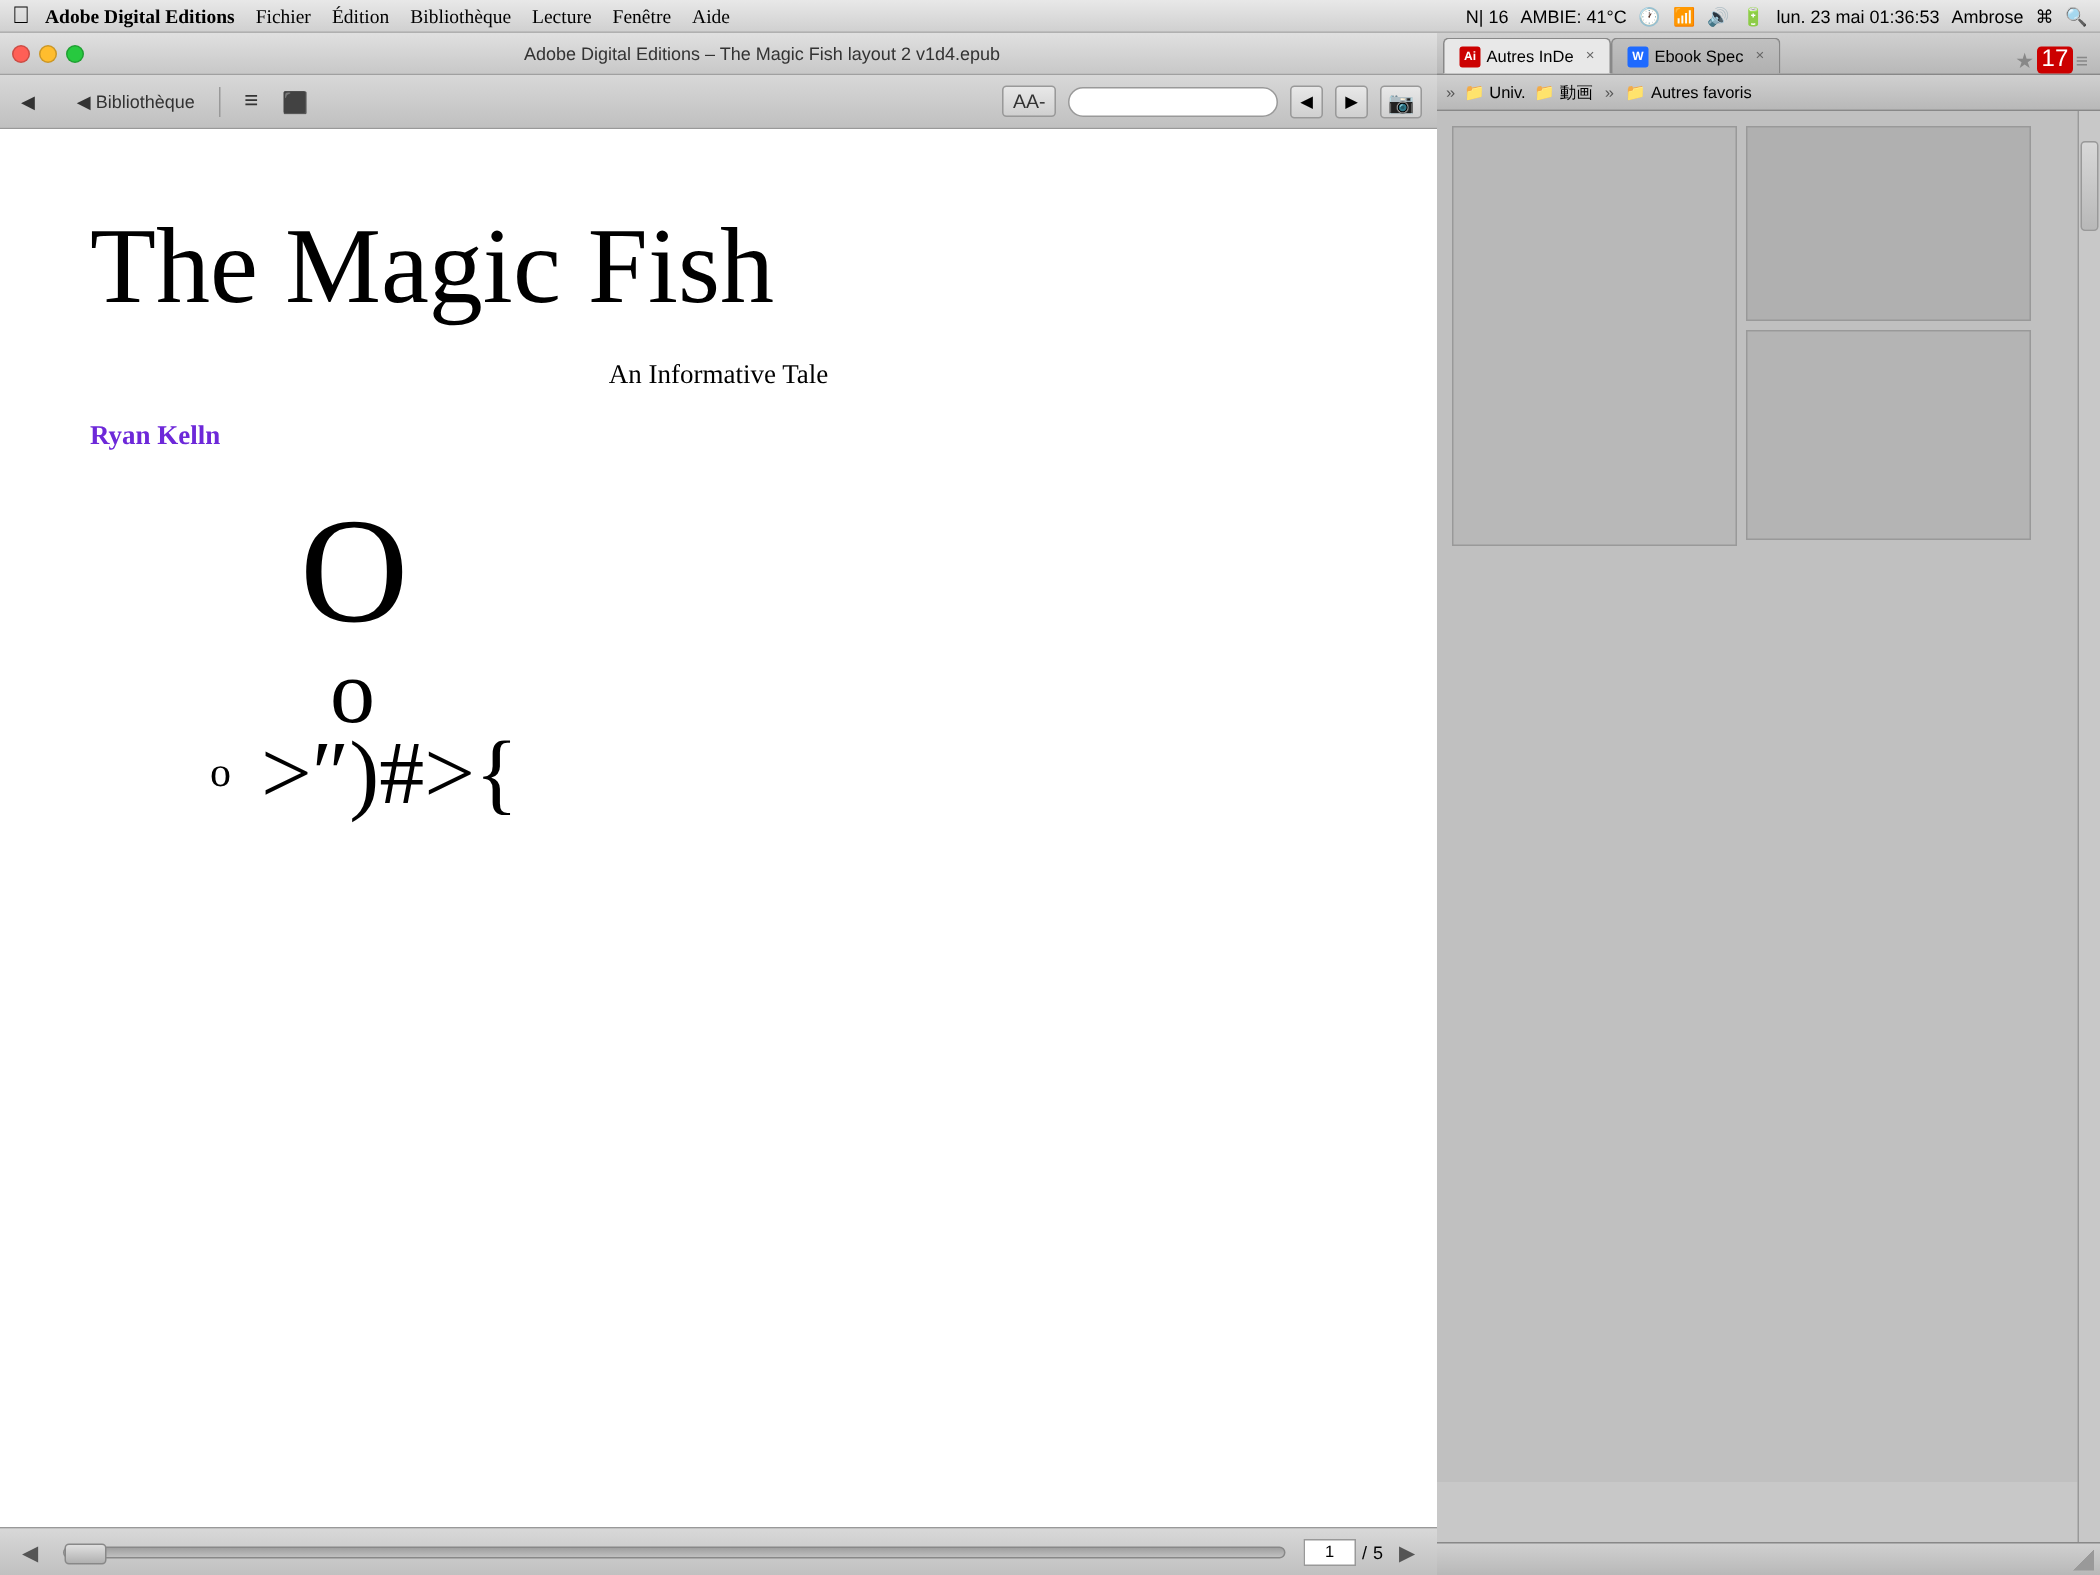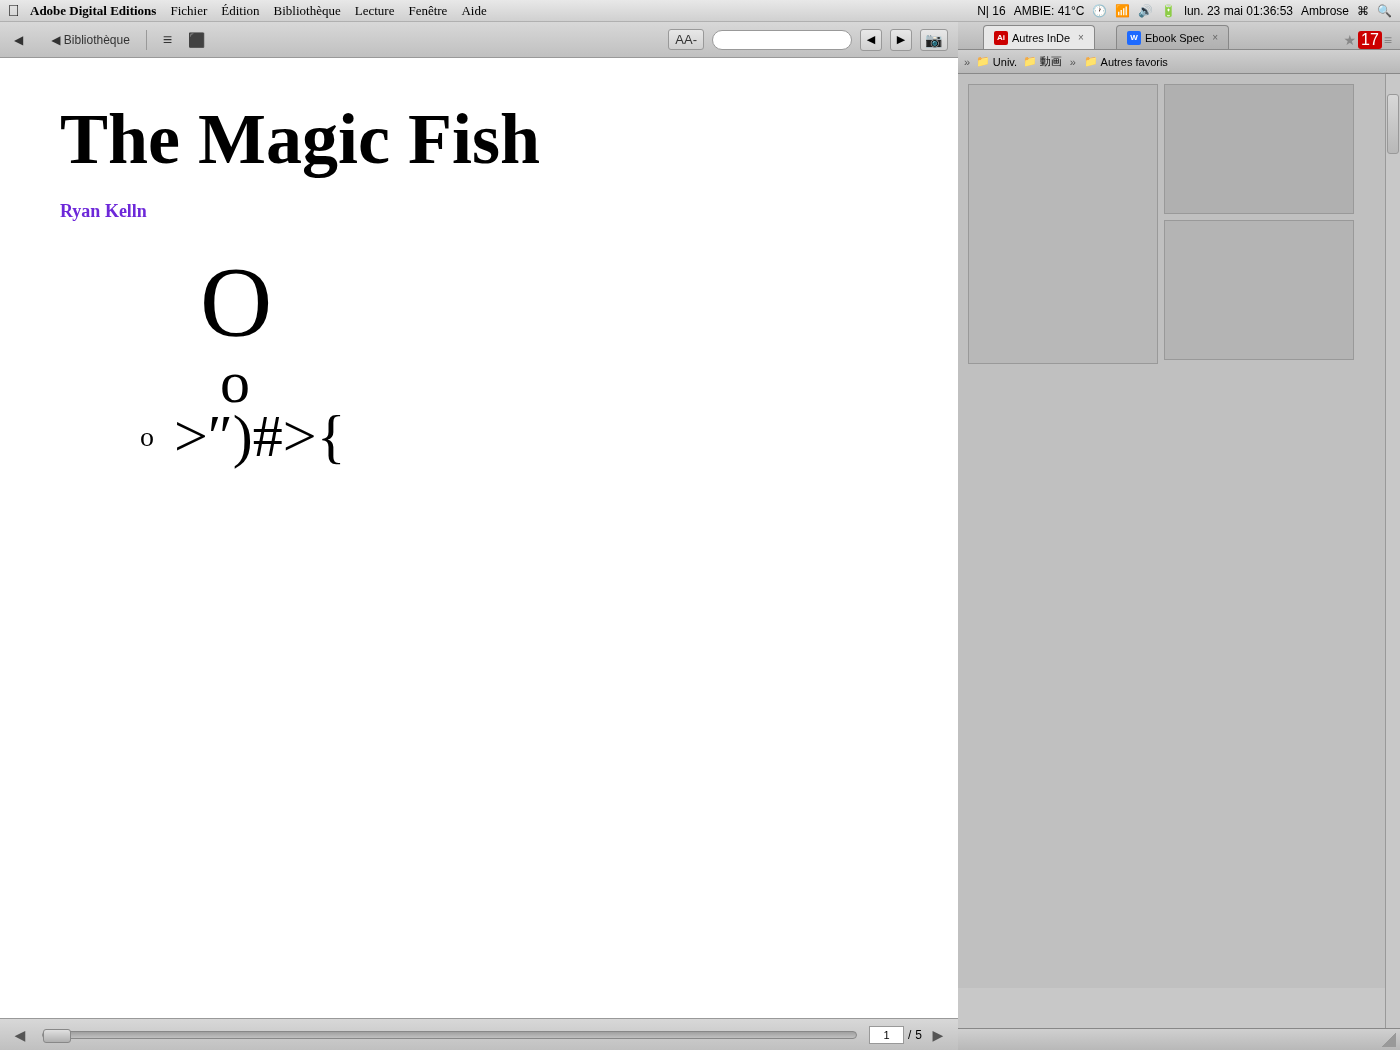--- a/index.html
+++ b/index.html
@@ -173,23 +173,24 @@
     #book-page {
       flex: 1;
       padding: 40px 60px;
       position: relative;
       overflow: hidden;
     }
 
     .book-title {
       font-size: 72px;
       font-family: Georgia, 'Times New Roman', serif;
-      font-weight: bold;
+      font-weight: normal;
       color: #000;
       margin-bottom: 20px;
+      margin-top: 10px;
     }
 
     .book-subtitle {
       font-size: 18px;
       font-family: Georgia, 'Times New Roman', serif;
       color: #000;
       text-align: center;
       margin-bottom: 20px;
     }
 
@@ -327,21 +328,20 @@
       display: flex;
       align-items: center;
       gap: 4px;
       border-radius: 4px 4px 0 0;
       border: 1px solid #888;
       border-bottom: none;
       cursor: pointer;
       white-space: nowrap;
       max-width: 130px;
       overflow: hidden;
-      margin-left: 21px;
     }
 
     .browser-tab.active {
       background: #e8e8e8;
       border-color: #888;
     }
 
     .browser-tab.inactive {
       background: linear-gradient(to bottom, #c0c0c0, #b0b0b0);
     }
@@ -497,20 +497,28 @@
     <span>Ambrose</span>
     <span>⌘</span>
     <span>🔍</span>
   </div>
 </div>
 
 <div id="main-layout">
 
   <div id="ade-window">
 
+    <div id="titlebar">
+      <div class="traffic-lights">
+        <div class="tl-btn tl-close"></div>
+        <div class="tl-btn tl-min"></div>
+        <div class="tl-btn tl-max"></div>
+      </div>
+      <div id="titlebar-text">Adobe Digital Editions – The Magic Fish layout 2 v1d4.epub</div>
+    </div>
 
     <div id="toolbar">
       <div class="toolbar-btn">
         <span>◀</span>
         <span style="font-size:12px;margin-left:24px;">◀ Bibliothèque</span>
       </div>
       <div class="toolbar-sep"></div>
       <div class="toolbar-btn">
         <span style="font-size:16px;">≡</span>
       </div>
@@ -531,20 +539,21 @@
       <div class="toolbar-camera-btn">
         <span>📷</span>
       </div>
     </div>
 
     <div id="content-area">
       <div id="book-page">
 
         <div class="book-title">The Magic Fish</div>
 
+        <div class="book-subtitle">An Informative Tale</div>
 
         <div class="book-author">Ryan Kelln</div>
 
         <div class="fish-art">
           <div class="fish-O-large">O</div>
           <div class="fish-O-medium">o</div>
           <div class="fish-row">
             <span class="fish-small-o">o</span>
             <span class="fish-body">&gt;″)#&gt;{</span>
           </div>

